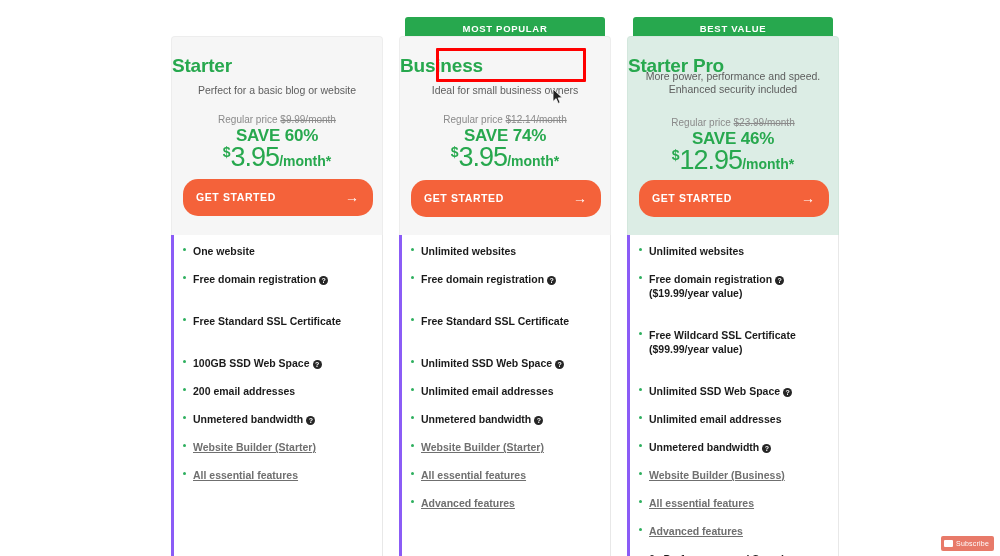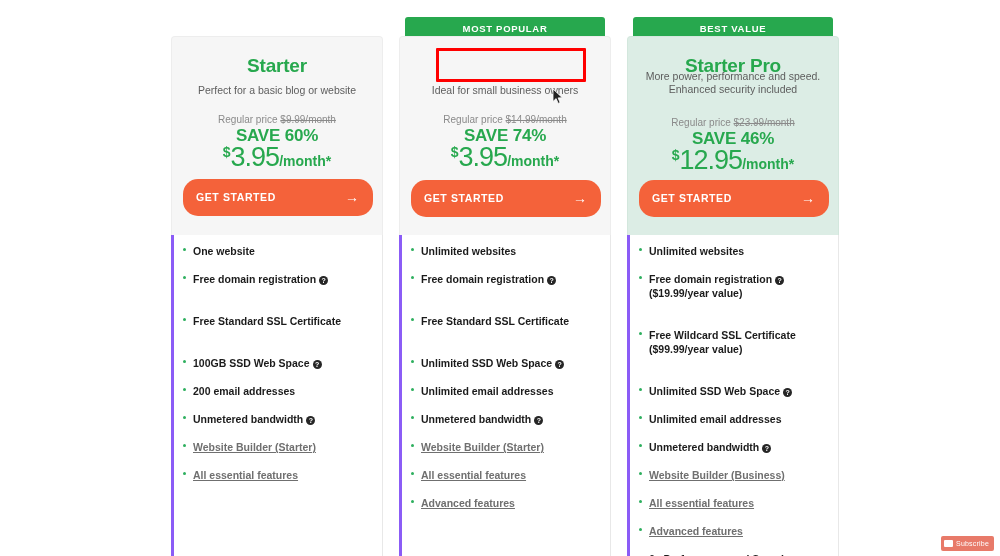--- a/index.html
+++ b/index.html
@@ -63,21 +63,20 @@
     border-radius: 4px 4px 0 0;
   }
   .plan.starter .head  { top: 36px; height: 199px; background: #F6F6F6; border: 1px solid #EDEDED; border-bottom: none; }
   .plan.business .head { top: 36px; height: 199px; background: #F6F6F6; border: 1px solid #EDEDED; border-bottom: none; }
   .plan.pro .head      { top: 36px; height: 199px; background: #DCEDE5; border: 1px solid #D3E7DD; border-bottom: none; }
 
   .plan-name {
     position: absolute;
     top: 18px;
     left: 0; right: 0;
-    text-align: center;
     color: #27A84E;
     font-size: 19px;
     font-weight: bold;
     letter-spacing: -0.2px;
   }
 
   .plan-tagline {
     position: absolute;
     top: 47px;
     left: 8px; right: 8px;
@@ -310,22 +309,23 @@
           <div class="feat"><span class="dot"></span><span class="ftext">200 email addresses</span></div>
           <div class="feat"><span class="dot"></span><span class="ftext">Unmetered bandwidth</span><span class="help">?</span></div>
           <div class="feat link"><span class="dot"></span><span class="ftext">Website Builder (Starter)</span></div>
           <div class="feat link"><span class="dot"></span><span class="ftext">All essential features</span></div>
         </div>
     </div>
 
     <div class="plan business">
       <div class="ribbon">MOST POPULAR</div>
       <div class="head">
+        <div class="plan-name">Business</div>
         <div class="plan-tagline">Ideal for small business owners</div>
-        <div class="regular-price"><span>Regular price </span><span class="struck">$14.99/month</span></div>
+        <div class="regular-price"><span>Regular price </span><span class="struck">$12.14/month</span></div>
         <div class="save">SAVE 74%</div>
         <div class="price-row">
           <span class="cur">$</span><span class="amt">3.95</span><span class="per">/month*</span>
         </div>
         <button class="cta">
           <span class="cta-label">GET STARTED</span>
           <span class="cta-arrow">→</span>
         </button>
       </div>
       <div class="features">

